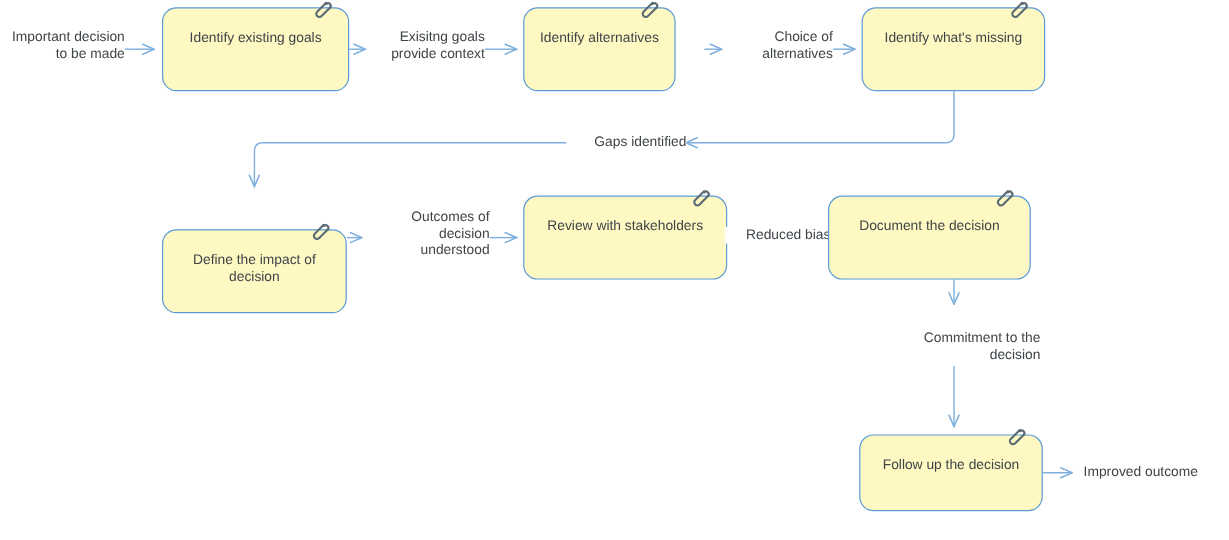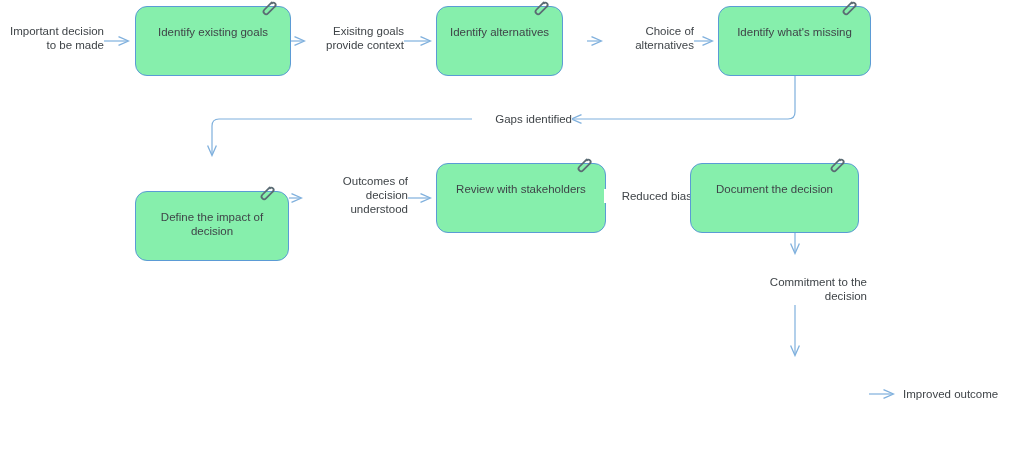--- a/index.html
+++ b/index.html
@@ -27,21 +27,21 @@
     left: 0; top: 0;
     width: 1024px;
     height: 450px;
     pointer-events: none;
   }
   .node {
     position: absolute;
     box-sizing: border-box;
     border: 1.6px solid #5b9bd5;
     border-radius: 12px;
-    background: #86efac;
+    background: #fef9c3;
   }
   .node-label {
     position: absolute;
     left: 6px;
     right: 6px;
     top: 18px;
     text-align: center;
     font-size: 11.5px;
     line-height: 14px;
     color: #3f4448;
@@ -177,16 +177,23 @@
     <div class="node-label">Document the decision</div>
     <svg class="clip-icon" viewBox="0 0 24 24">
       <path d="M16.5 5.2 L7.6 14.1 a3.1 3.1 0 0 0 4.4 4.4 l8.4-8.4" fill="none" stroke="#5a6b73" stroke-width="2.1" stroke-linecap="round"></path>
       <path d="M20.4 10.1 a2.6 2.6 0 0 0 -3.7 -3.7" fill="none" stroke="#5a6b73" stroke-width="2.1" stroke-linecap="round"></path>
     </svg>
   </div>
 
   <div class="edge-label" style="left:723px; top:275px; width:144px;">Commitment to the
 decision</div>
 
+  <div class="node" style="left:716px; top:362px; width:153px; height:64px;">
+    <div class="node-label">Follow up the decision</div>
+    <svg class="clip-icon" viewBox="0 0 24 24">
+      <path d="M16.5 5.2 L7.6 14.1 a3.1 3.1 0 0 0 4.4 4.4 l8.4-8.4" fill="none" stroke="#5a6b73" stroke-width="2.1" stroke-linecap="round"></path>
+      <path d="M20.4 10.1 a2.6 2.6 0 0 0 -3.7 -3.7" fill="none" stroke="#5a6b73" stroke-width="2.1" stroke-linecap="round"></path>
+    </svg>
+  </div>
 
   <div class="edge-label lbl-left" style="left:903px; top:387px; width:118px;">Improved outcome</div>
 
 </div>
 
 </body></html>

